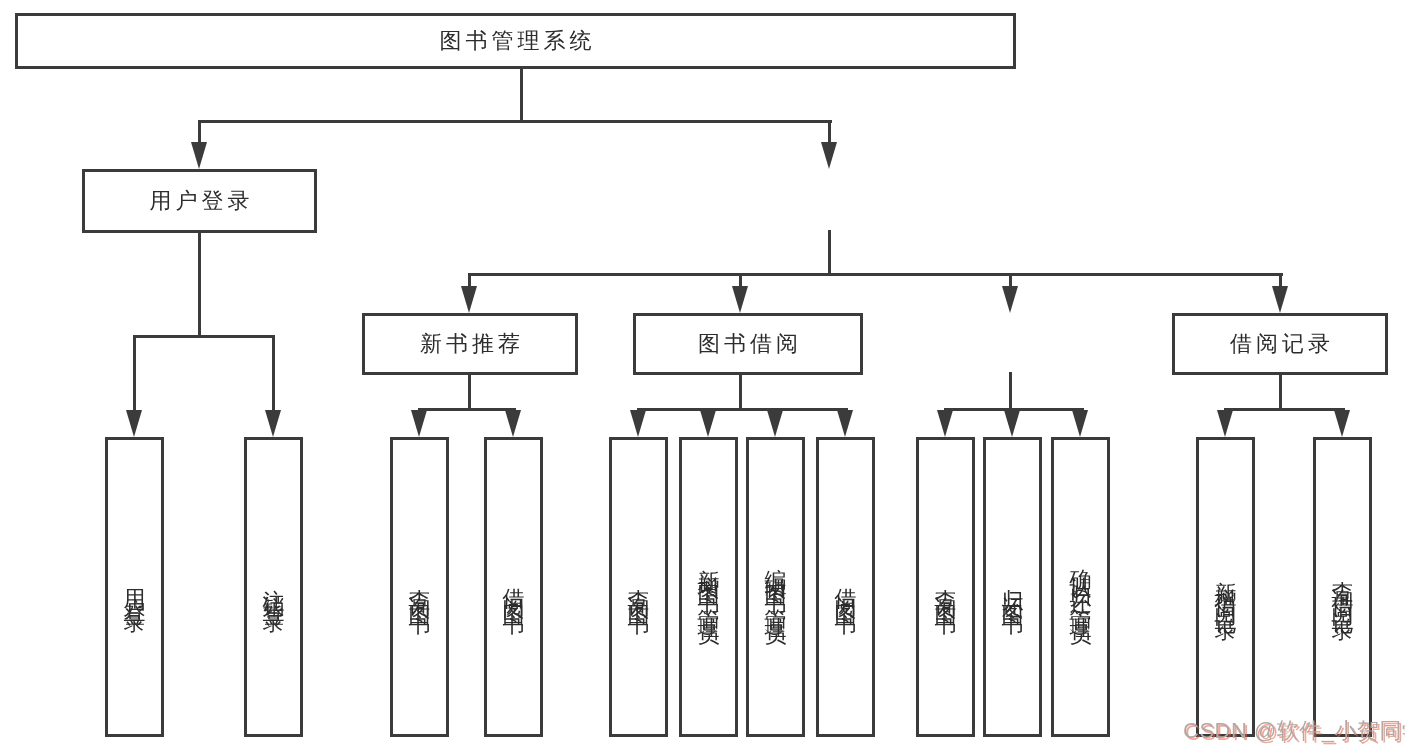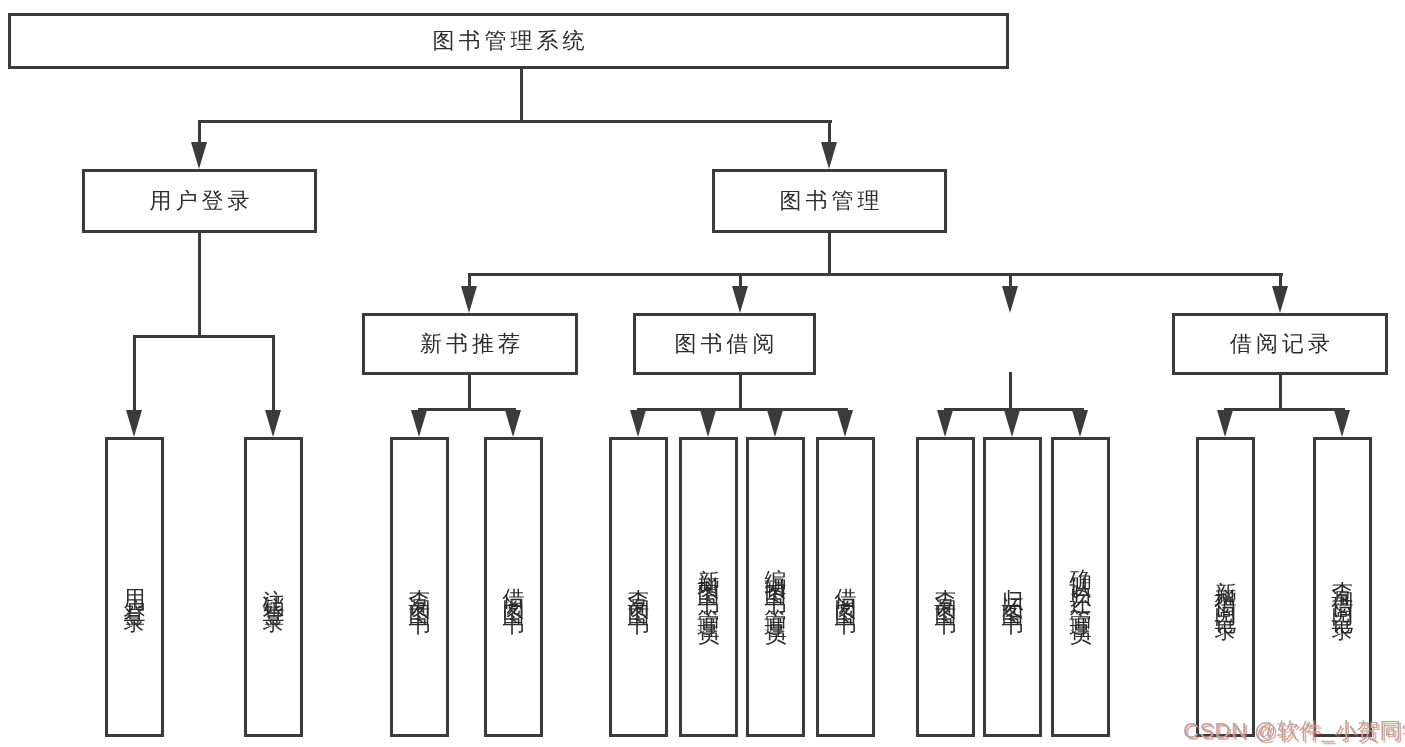--- a/index.html
+++ b/index.html
@@ -80,35 +80,32 @@
   <div class="hl" style="left:944px;top:408px;width:140px"></div>
   <div class="arr" style="left:937px;top:410px"></div>
   <div class="arr" style="left:1004px;top:410px"></div>
   <div class="arr" style="left:1072px;top:410px"></div>
 
   <div class="vl" style="left:1279px;top:372px;height:39px"></div>
   <div class="hl" style="left:1224px;top:408px;width:121px"></div>
   <div class="arr" style="left:1217px;top:410px"></div>
   <div class="arr" style="left:1334px;top:410px"></div>
 
-  <div class="node" style="left:8px;top:13px;width:1001px;height:56px">
+  <div class="node" style="left:15px;top:13px;width:1001px;height:56px">
     <span class="hlabel">图书管理系统</span>
   </div>
 
   <div class="node" style="left:82px;top:169px;width:235px;height:64px">
     <span class="hlabel">用户登录</span>
   </div>
-  <div class="node" style="left:712px;top:169px;width:235px;height:64px">
-    <span class="hlabel">图书管理</span>
-  </div>
 
   <div class="node" style="left:362px;top:313px;width:216px;height:62px">
     <span class="hlabel">新书推荐</span>
   </div>
-  <div class="node" style="left:633px;top:313px;width:183px;height:62px">
+  <div class="node" style="left:633px;top:313px;width:230px;height:62px">
     <span class="hlabel">图书借阅</span>
   </div>
   <div class="node" style="left:1172px;top:313px;width:216px;height:62px">
     <span class="hlabel">借阅记录</span>
   </div>
 
   <div class="node" style="left:105px;top:437px;width:59px;height:300px">
     <span class="vtext">用户登录</span>
   </div>
   <div class="node" style="left:244px;top:437px;width:59px;height:300px">

